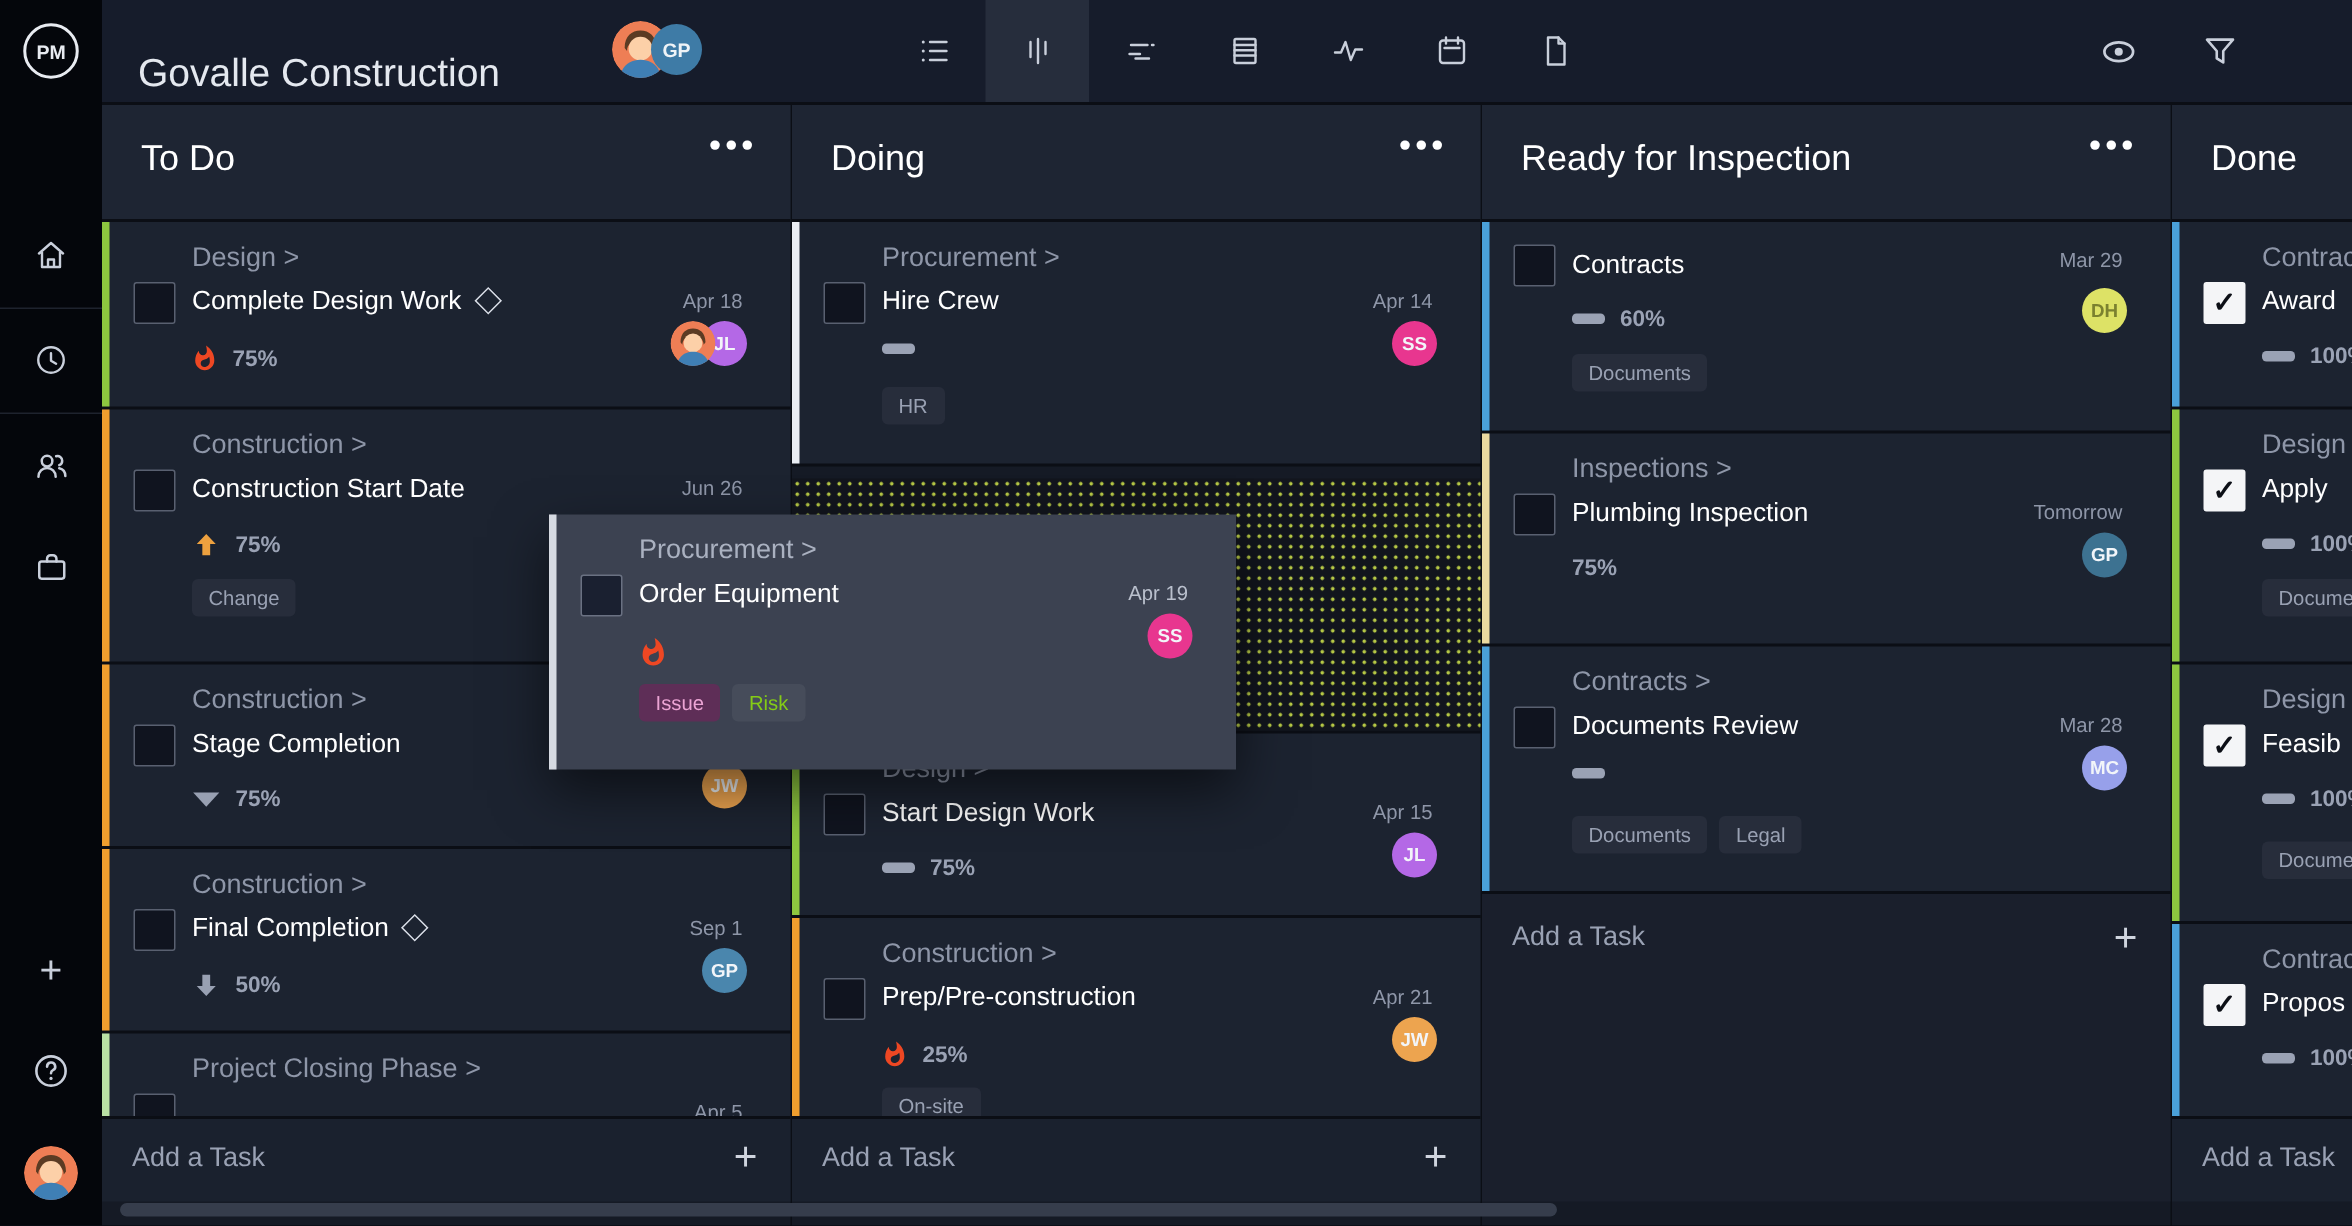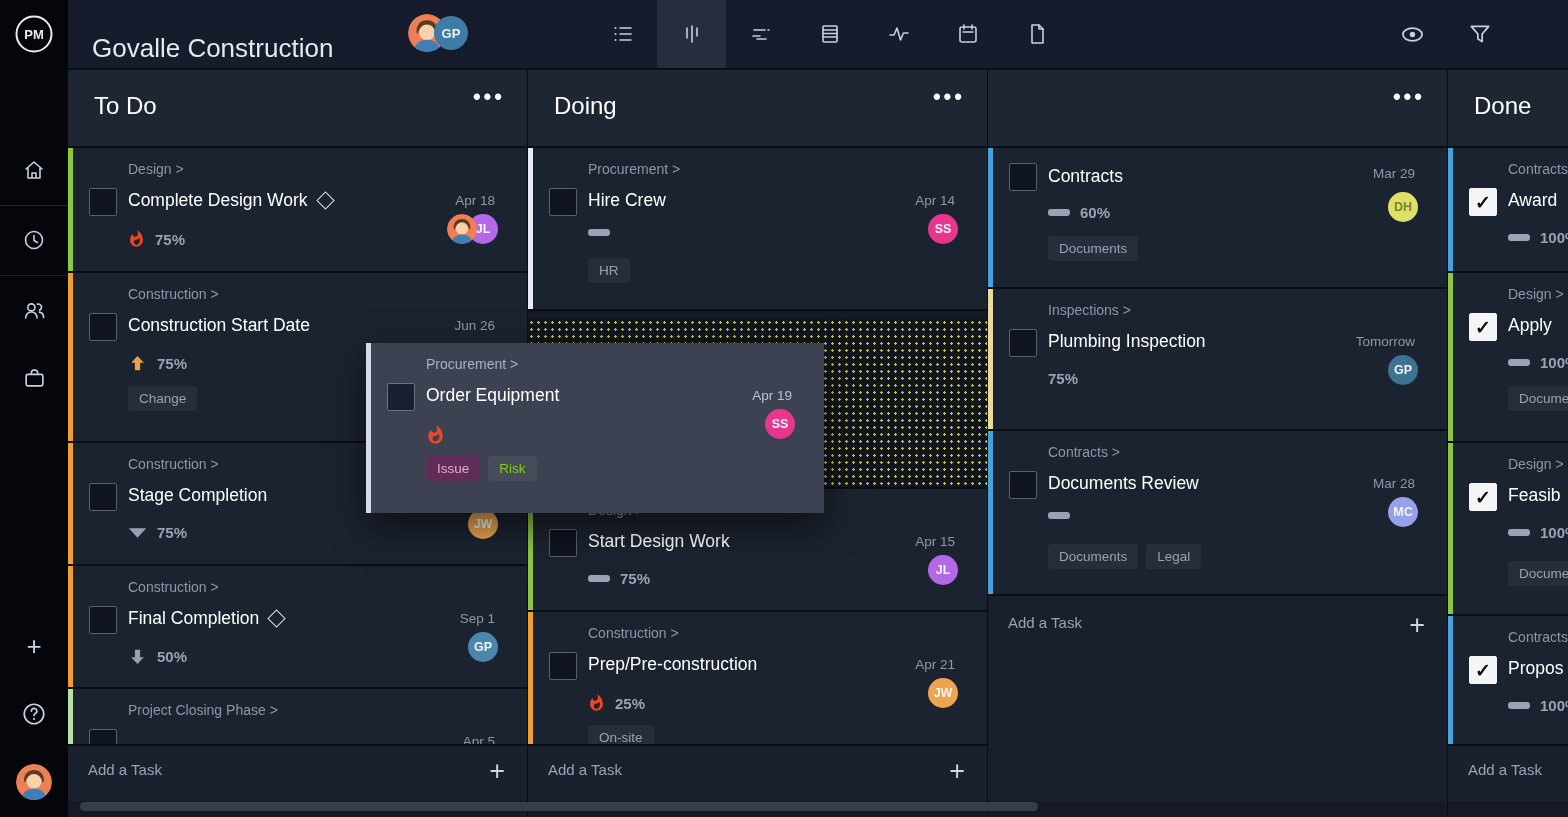--- a/index.html
+++ b/index.html
@@ -35,21 +35,21 @@
        min-width:0;padding-bottom:16px;box-sizing:border-box;}
   .col.last{width:143px;overflow:hidden;}
   .col-header{height:76px;background:#1e2533;border-bottom:2px solid #0b0e15;position:relative;flex:none;}
   .col-title{position:absolute;left:26px;top:22px;font-size:24px;font-weight:500;color:#fff;white-space:nowrap;}
   .col-menu{position:absolute;right:22px;top:14px;font-size:22px;font-weight:bold;letter-spacing:3px;color:#fff;cursor:pointer;}
   .cards{display:flex;flex-direction:column;gap:2px;background:#0b0e15;flex:1;min-height:0;}
   .card{background:#1c2330;border-left:5px solid transparent;position:relative;flex:none;
         overflow:hidden;box-sizing:border-box;width:100%;}
   .col.last .card{width:459px;}
   .card.fill{flex:1;min-height:0;}
-  .crumb{position:absolute;left:55px;top:13px;font-size:14px;color:#8e96a8;cursor:pointer;white-space:nowrap;}
+  .crumb{position:absolute;left:55px;top:13px;font-size:18px;color:#8e96a8;cursor:pointer;white-space:nowrap;}
   .checkbox{position:absolute;left:16px;top:40px;width:26px;height:26px;background:#10141f;
             border:1.5px solid #596070;border-radius:2px;cursor:pointer;}
   .checkbox.checked{background:#f4f5f7;border-color:#f4f5f7;color:#0c0f16;display:flex;align-items:center;
             justify-content:center;font-size:19px;font-weight:bold;}
   .title-row{position:absolute;left:55px;top:42px;display:flex;align-items:center;gap:11px;white-space:nowrap;}
   .task-title{font-size:17.5px;font-weight:500;color:#fff;}
   .diamond{width:11px;height:11px;border:1.5px solid #d8dde6;transform:rotate(45deg);display:inline-block;flex:none;}
   .due{position:absolute;right:32px;top:45px;font-size:13.5px;color:#8e96a8;white-space:nowrap;}
   .avatars{position:absolute;right:29px;top:66px;display:flex;align-items:flex-end;}
   .avatar{width:30px;height:30px;border-radius:50%;display:flex;align-items:center;justify-content:center;
@@ -61,21 +61,21 @@
   .dash{width:22px;height:7px;border-radius:3px;background:#9aa2b4;}
   .tags{position:absolute;left:55px;top:113px;display:flex;gap:8px;}
   .tag{background:#272d3b;color:#99a1b3;font-size:13.5px;padding:5px 11px;border-radius:4px;white-space:nowrap;}
   .card.compact .checkbox{top:15px;}
   .card.compact .title-row{top:18px;}
   .card.compact .due{top:18px;}
   .card.compact .avatars{top:44px;}
   .card.compact .prog{top:56px;}
   .card.compact .tags{top:88px;}
   .footer{height:55px;border-top:2px solid #0b0e15;background:#1a212e;position:relative;flex:none;}
-  .footer .addlbl, .addrow .addlbl{position:absolute;left:20px;top:15px;font-size:15px;color:#9aa2b4;white-space:nowrap;}
+  .footer .addlbl, .addrow .addlbl{position:absolute;left:20px;top:15px;font-size:18px;color:#9aa2b4;white-space:nowrap;}
   .footer .addplus, .addrow .addplus{position:absolute;right:22px;top:10px;font-size:27px;font-weight:300;color:#cfd4de;}
   .addrow{height:64px;background:#1a1f2c;position:relative;flex:none;cursor:pointer;}
   .addrow .addlbl{top:18px;}
   .addrow .addplus{top:14px;}
   .colfill{flex:1;background:#1a1f2c;}
   .dropzone{height:176px;background:#151a25;padding-top:8px;box-sizing:border-box;flex:none;}
   .dropzone-inner{height:168px;background-color:#12151d;
       background-image:radial-gradient(circle,#b6c845 1.1px,transparent 1.45px);background-size:7px 7px;}
 
   
@@ -389,20 +389,21 @@
         </article>
       </div>
       <div class="footer">
         <span class="addlbl">Add a Task</span>
         <span class="addplus">+</span>
       </div>
     </section>
 
     <section class="col">
       <div class="col-header">
+        <span class="col-title">Ready for Inspection</span>
         <span class="col-menu">•••</span>
       </div>
       <div class="cards" style="flex:none">
 
         <article class="card compact" style="height:139px;border-left-color:#4aa0d8">
           <span class="checkbox"></span>
           <div class="title-row">
               <span class="task-title">Contracts</span>
             </div>
           <span class="due">Mar 29</span>

